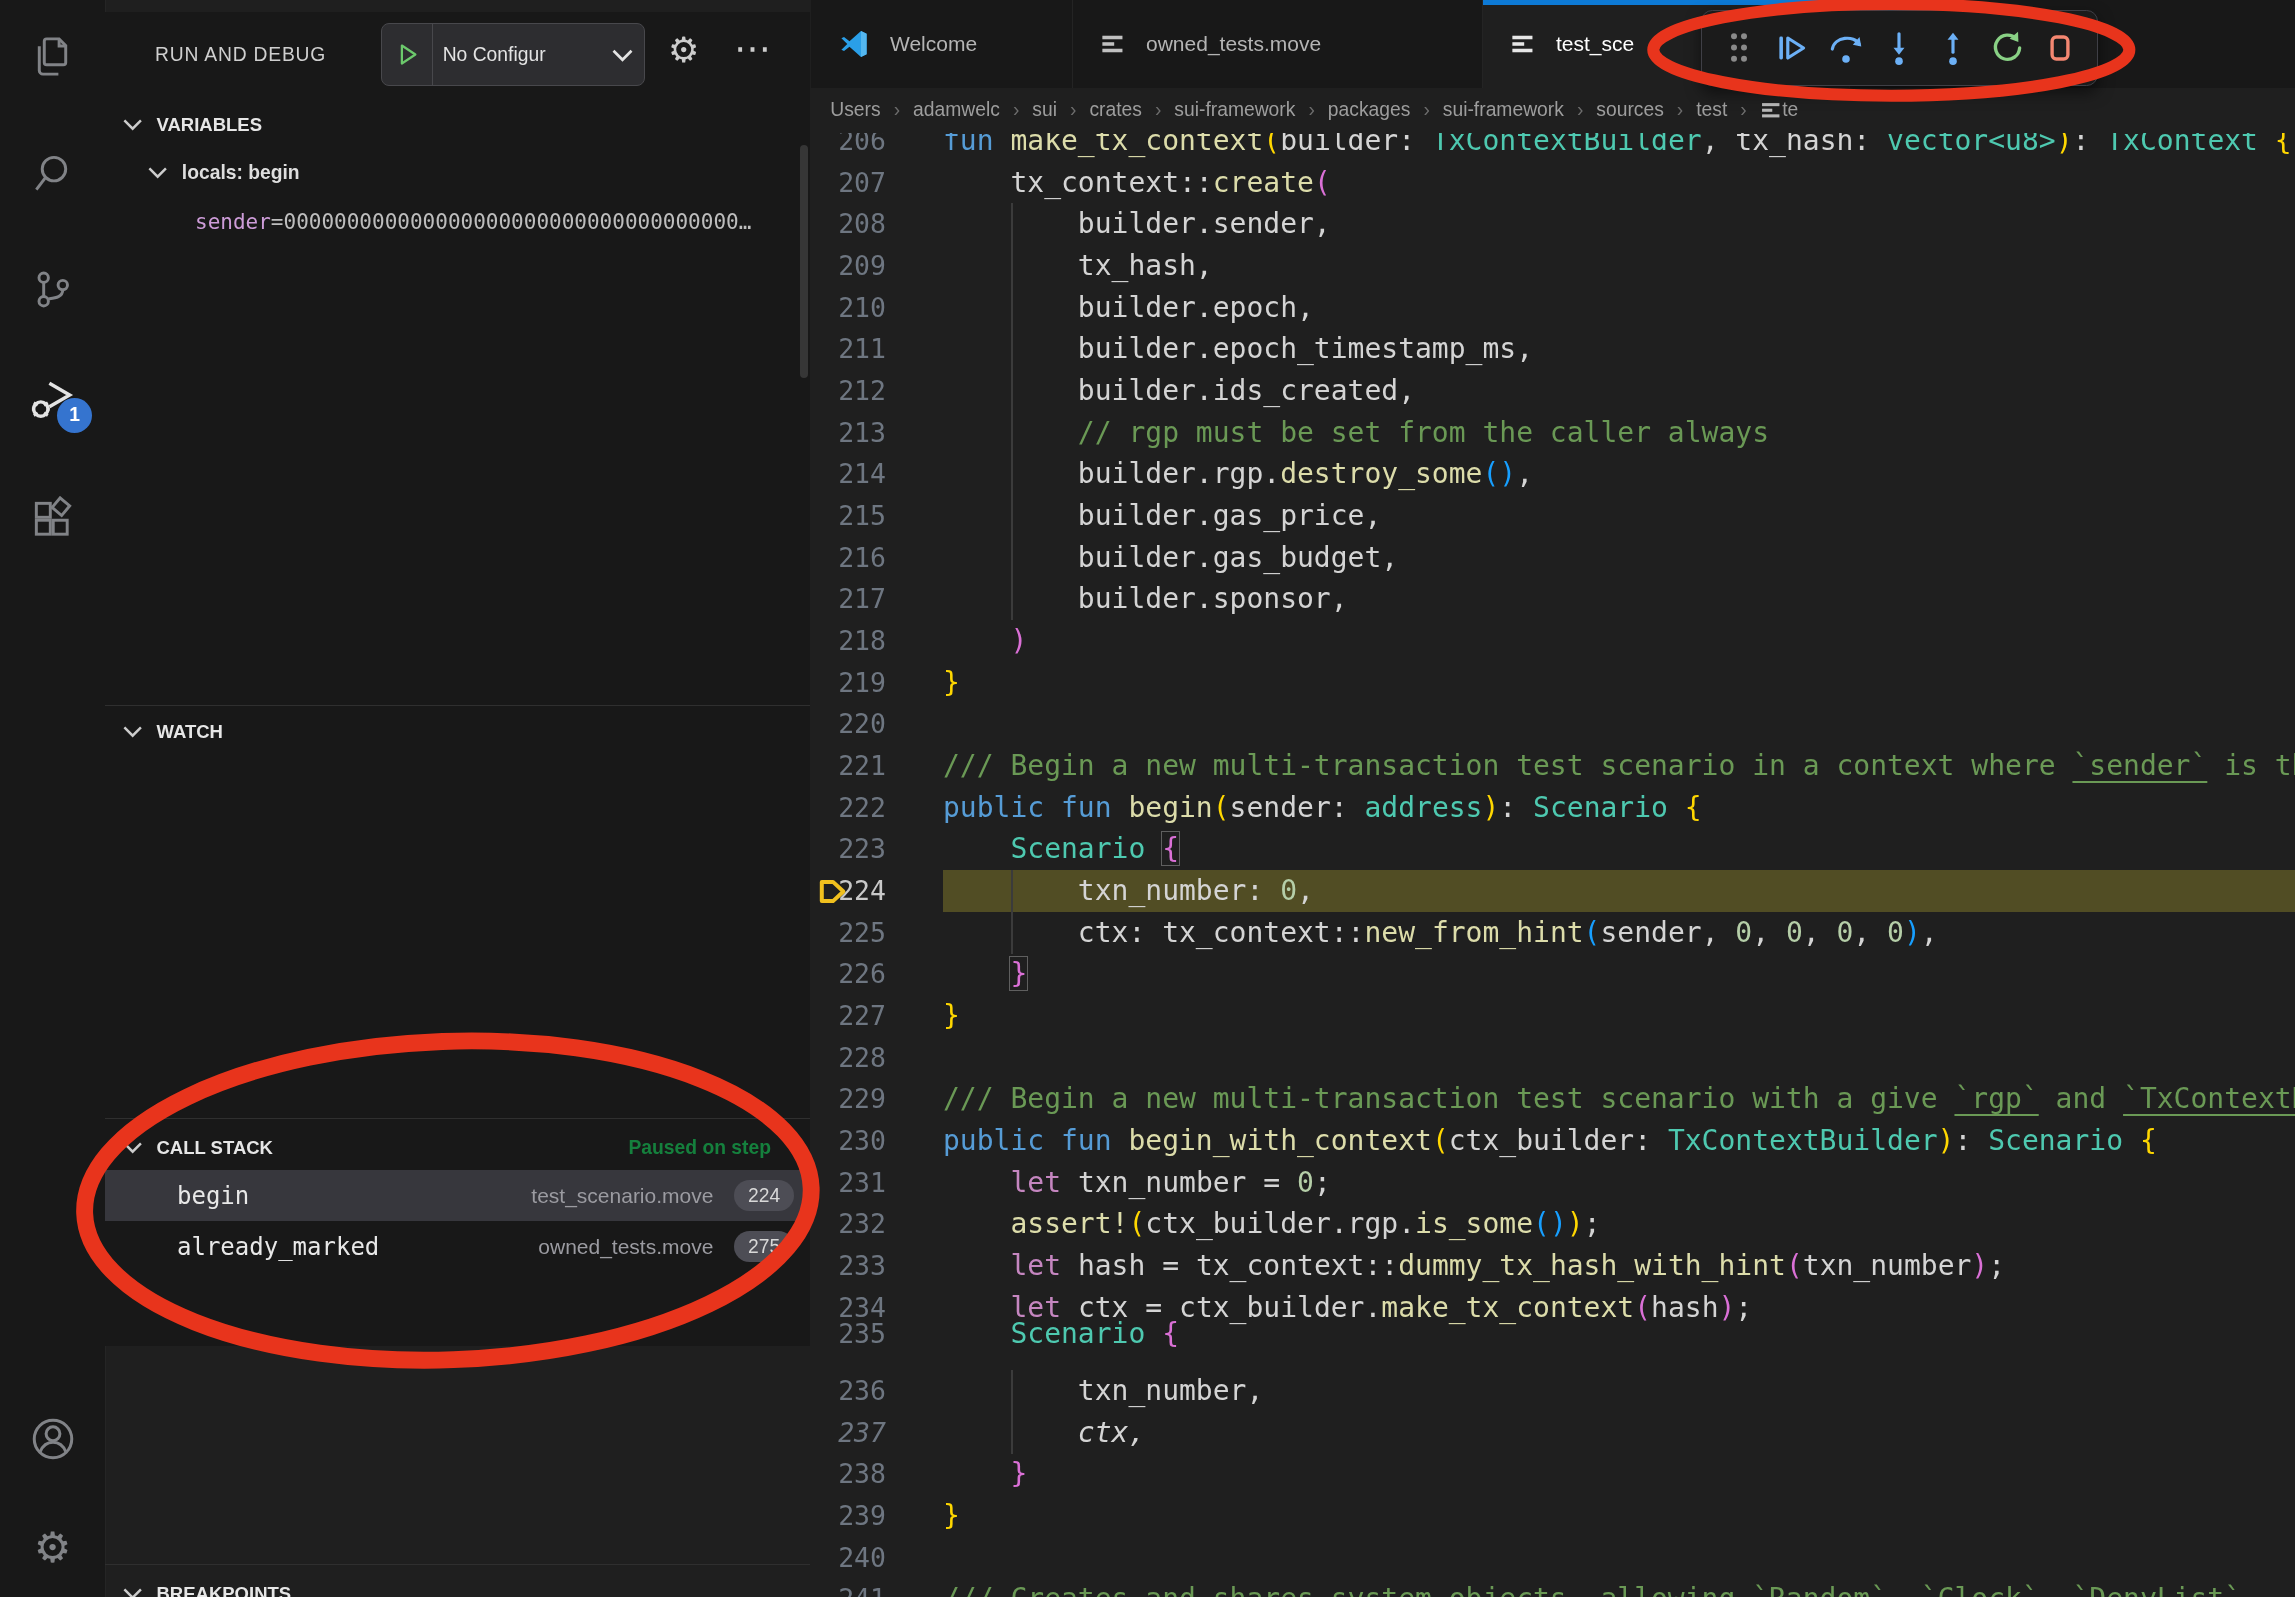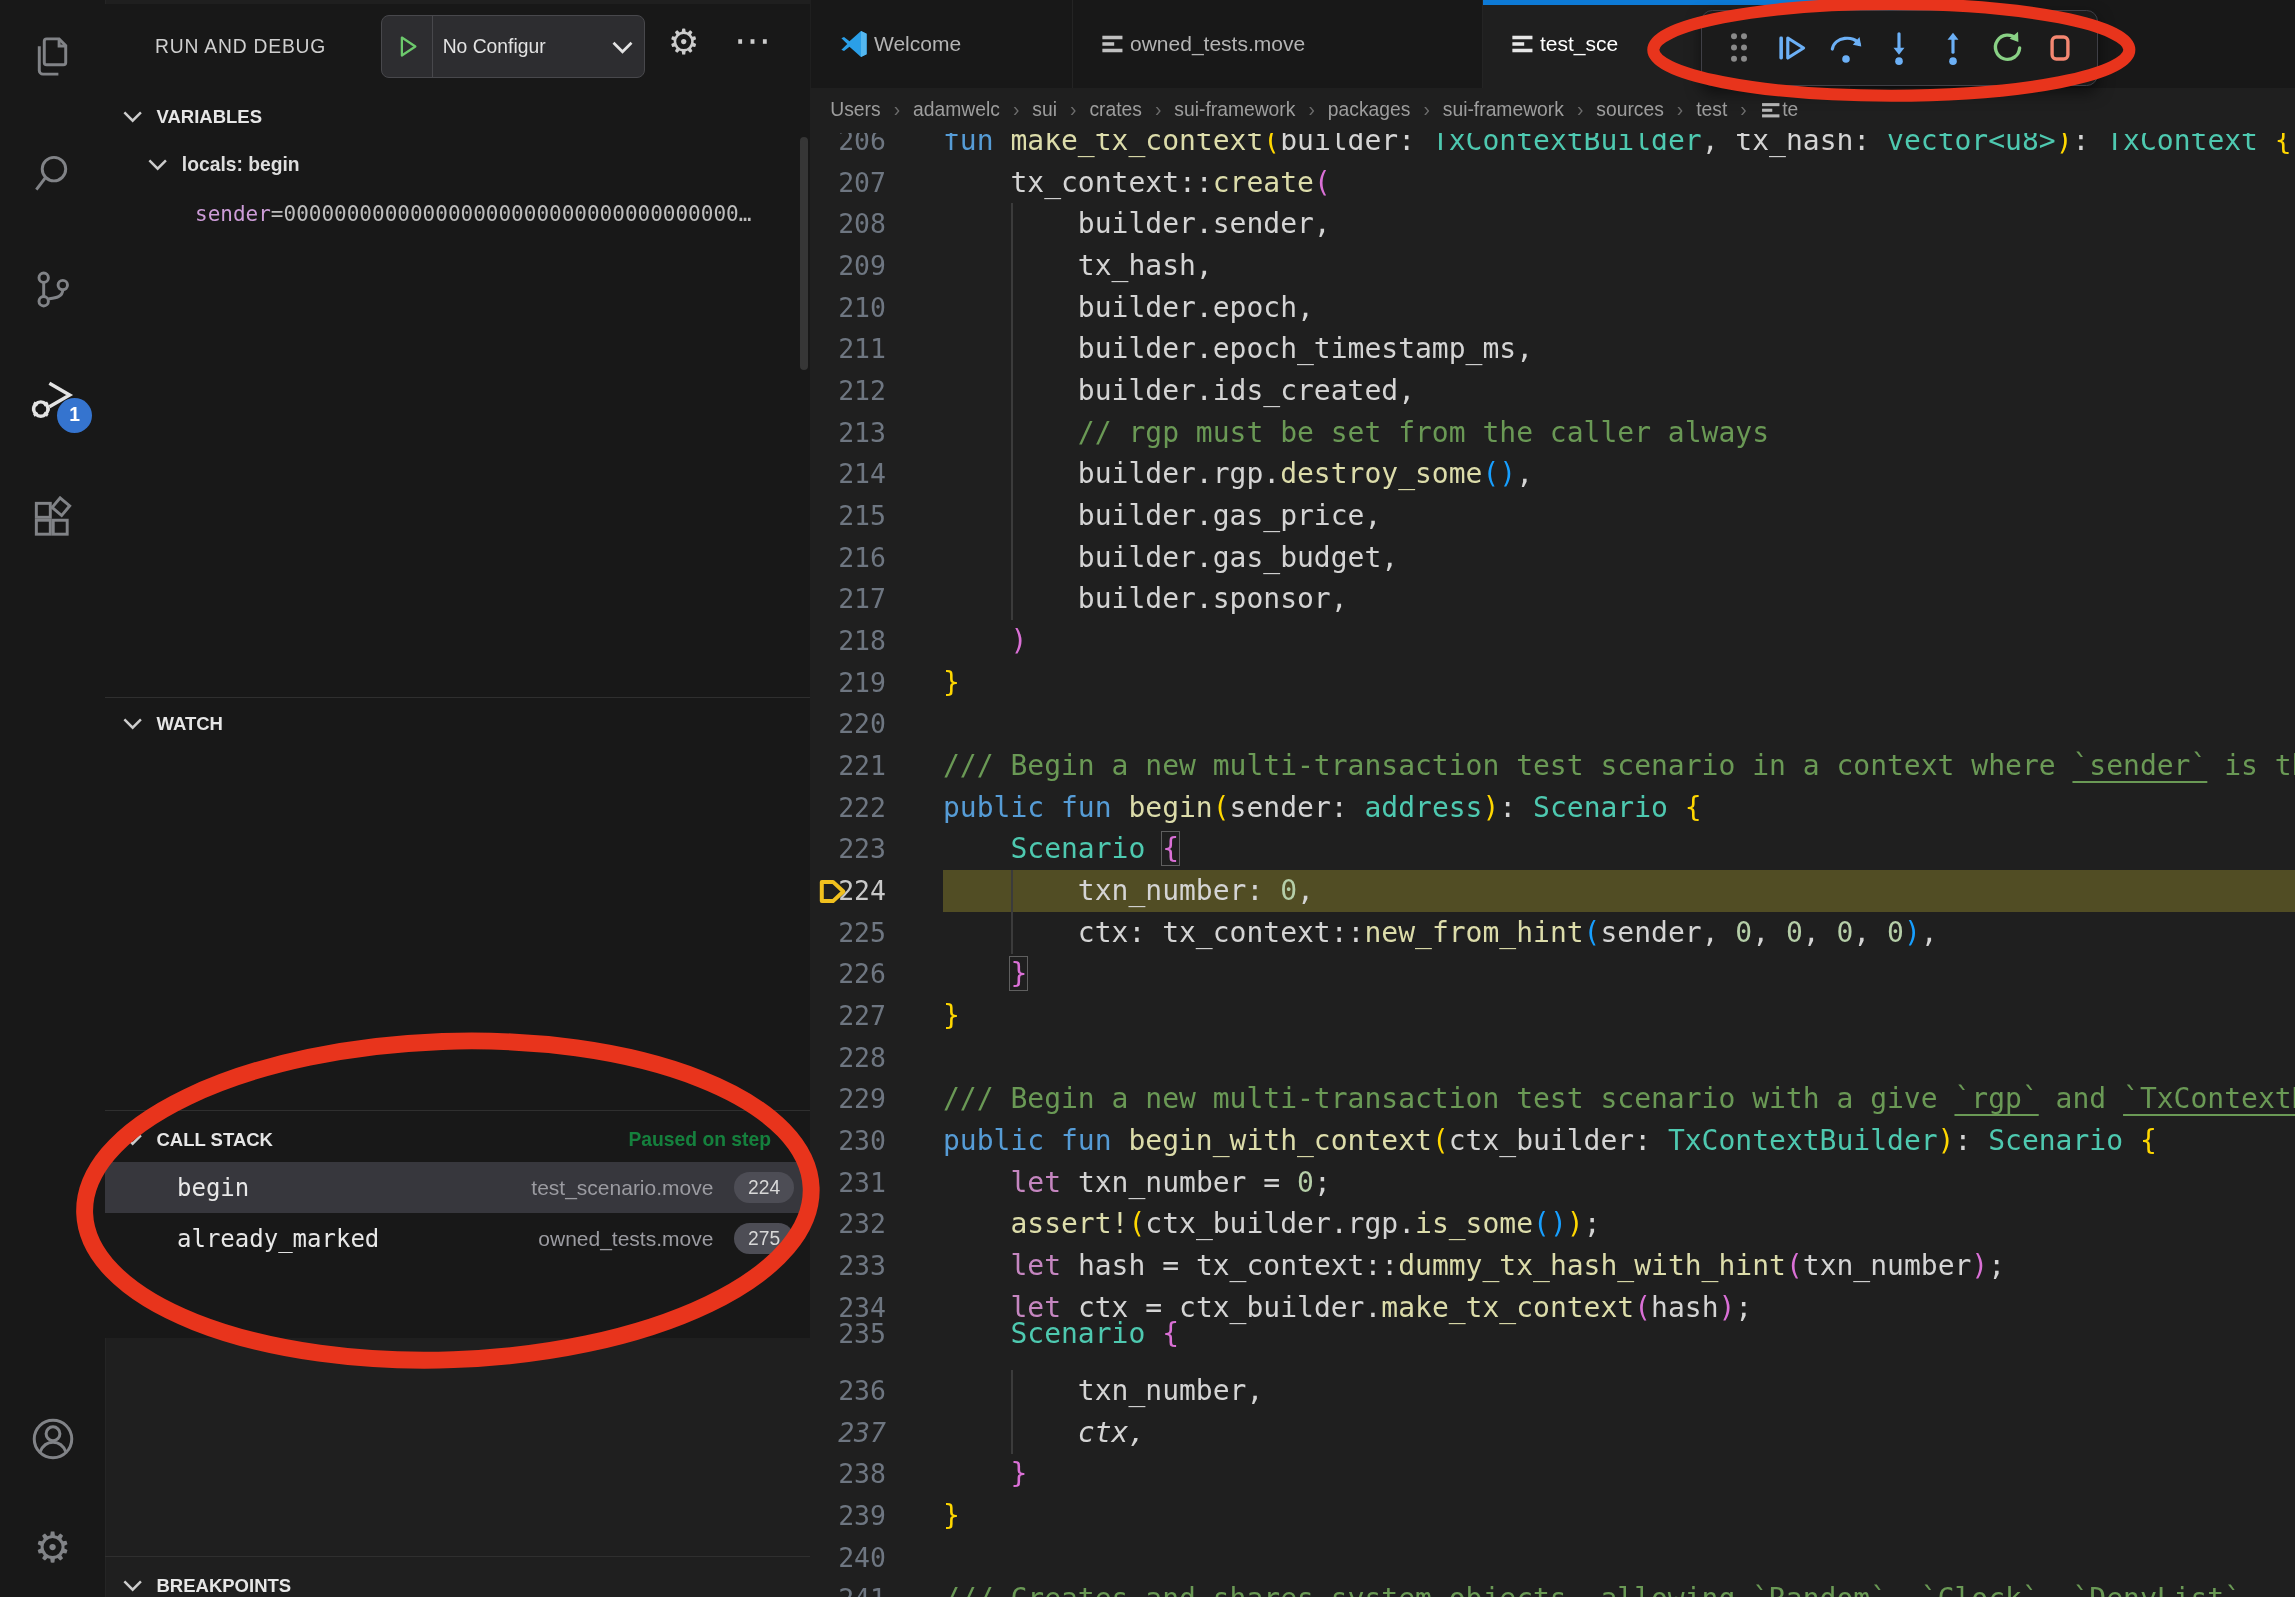--- a/index.html
+++ b/index.html
@@ -10,21 +10,21 @@
   
   .activitybar{position:absolute;left:0;top:0;width:105px;height:1597px;background:#181818;border-right:0.8px solid #252525;}
   .ab-item{position:absolute;left:0;width:105px;height:88px;display:flex;align-items:center;justify-content:center;color:#818387;}
   .ab-item svg{stroke:#818387;fill:none;stroke-width:2;}
   .ab-item.active svg{stroke:#e4e4e4;}
   .ab-badge{position:absolute;right:13px;bottom:11.3px;width:35px;height:35px;border-radius:50%;
             display:flex;align-items:center;justify-content:center;color:#fff;font-size:19.3px;font-weight:bold;}
   .ab-gear{font-size:42px;line-height:1;}
 
   
-  .sidebar{position:absolute;left:105px;top:4px;width:705px;height:1334px;background:#181818;color:#cccccc;}
+  .sidebar{position:absolute;left:105px;top:12px;width:705px;height:1334px;background:#181818;color:#cccccc;}
   .sb-header{position:absolute;top:0;left:0;right:0;height:87px;}
   .sb-title{position:absolute;left:50px;top:32px;font-size:19.3px;letter-spacing:0.8px;color:#cfcfcf;}
   .cfg{position:absolute;left:276px;top:11.3px;width:264px;height:63px;background:#2d2d30;border:0.8px solid #48484c;
        border-radius:8px;display:flex;align-items:center;box-sizing:border-box;}
   .cfg-play{width:50px;display:flex;align-items:center;justify-content:center;border-right:0.8px solid #48484c;height:100%;}
   .cfg-label{margin-left:9.7px;font-size:19.3px;color:#e3e3e3;white-space:nowrap;overflow:hidden;max-width:153px;text-align:right;}
   .cfg-chev{margin-left:auto;margin-right:11.3px;display:flex;}
   .sb-gear{position:absolute;left:563px;top:17.7px;font-size:35px;color:#cccccc;}
   .sb-more{position:absolute;left:629px;top:14.5px;font-size:37px;color:#cccccc;}
 
@@ -43,21 +43,21 @@
   .cs-row.sel{background:#37373d;}
   .cs-fn{font-size:24px;color:#e8e8e8;}
   .cs-file{margin-left:auto;font-size:21px;color:#9b9ba1;margin-right:21px;}
   .cs-badge{min-width:37px;padding:4.8px 11.3px;border-radius:19.3px;background:#4d4d55;color:#d8d8d8;
             font-size:19.3px;text-align:center;}
   .sb-scroll{position:absolute;right:1.6px;top:133px;width:8px;height:233px;background:#5a5a5a;opacity:.45;border-radius:4px;}
 
   
   .editor{position:absolute;left:811px;top:0;right:0;bottom:0;background:#1f1f1f;}
   .tabbar{position:absolute;left:0;top:0;right:0;height:88px;background:#181818;display:flex;}
-  .tab{position:relative;display:flex;align-items:center;gap:4px;padding:0 27px;box-sizing:border-box;
+  .tab{position:relative;display:flex;align-items:center;gap:20px;padding:0 27px;box-sizing:border-box;
        border-right:0.8px solid #242424;color:#b4b4b4;font-size:21px;white-space:nowrap;overflow:hidden;}
   .tab.t1{width:262px;}.tab.t2{width:410px;}.tab.t3{width:367px;}
   .tab.active{background:#1f1f1f;color:#ffffff;}
   .tab.active::before{content:'';position:absolute;top:0;left:0;right:0;height:4.8px;background:#0d7ad6;}
   .fileicon{display:flex;flex:0 0 auto;}
 
   .breadcrumb{position:absolute;top:88px;left:0;right:0;height:44px;background:#1f1f1f;display:flex;align-items:center;
               padding-left:19.3px;font-size:19.3px;color:#9d9d9d;gap:13px;white-space:nowrap;overflow:hidden;}
   .breadcrumb .sep{color:#6d6d6d;font-size:19.3px;}
   .crumb-last{display:flex;align-items:center;gap:0;text-align:right;}

